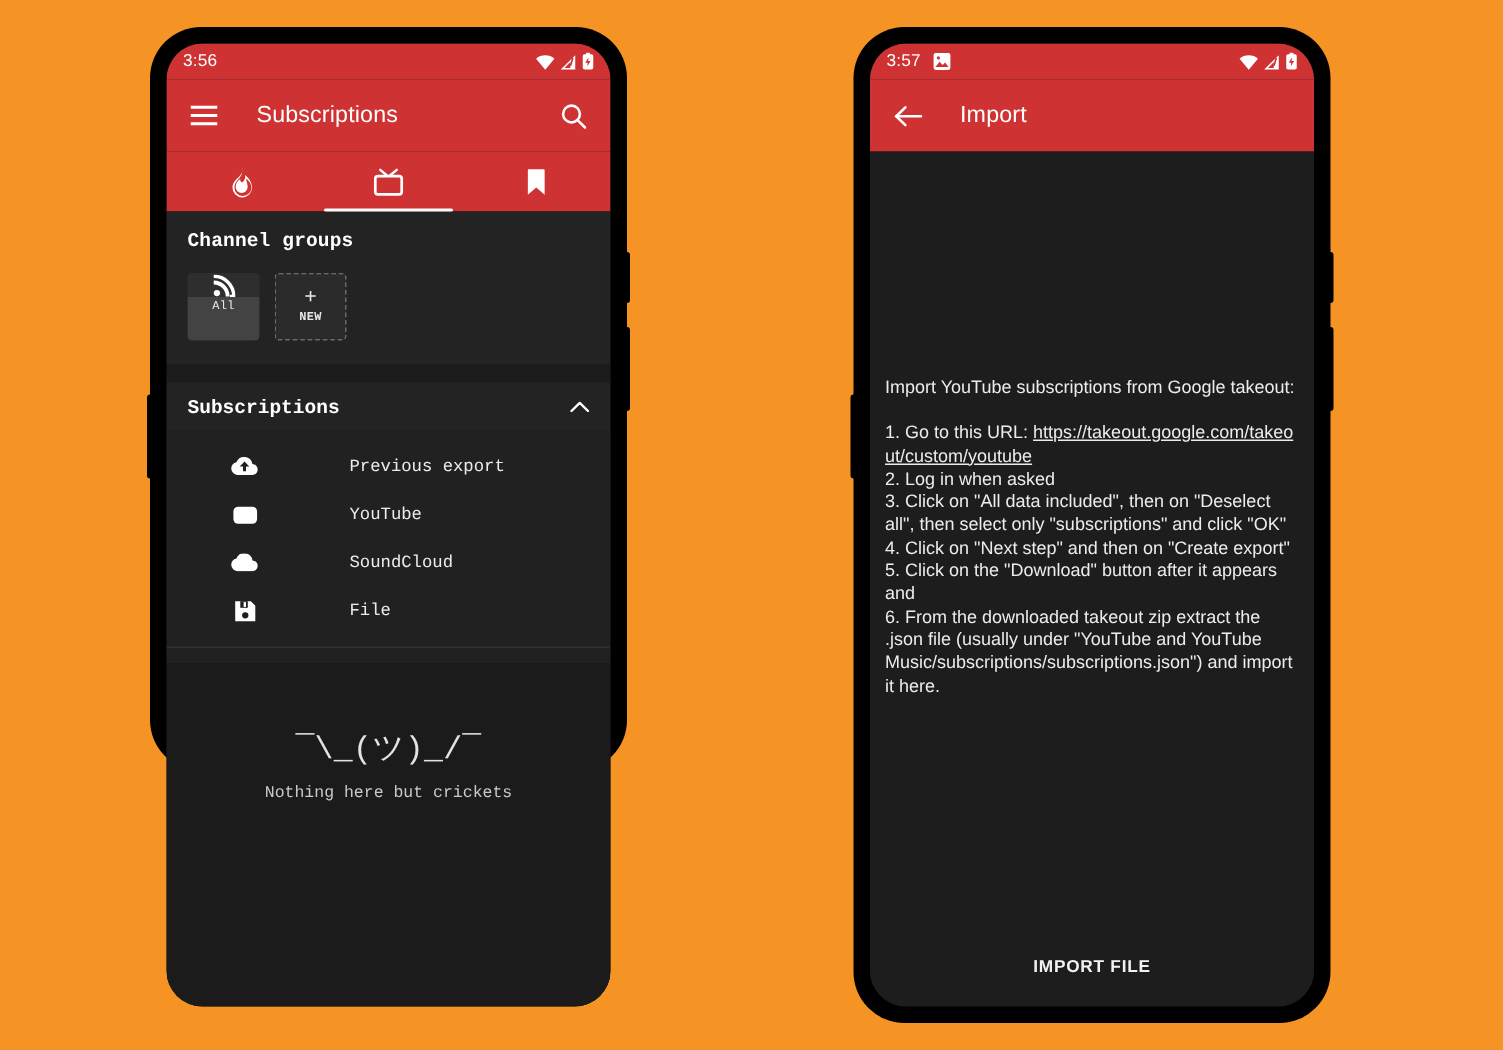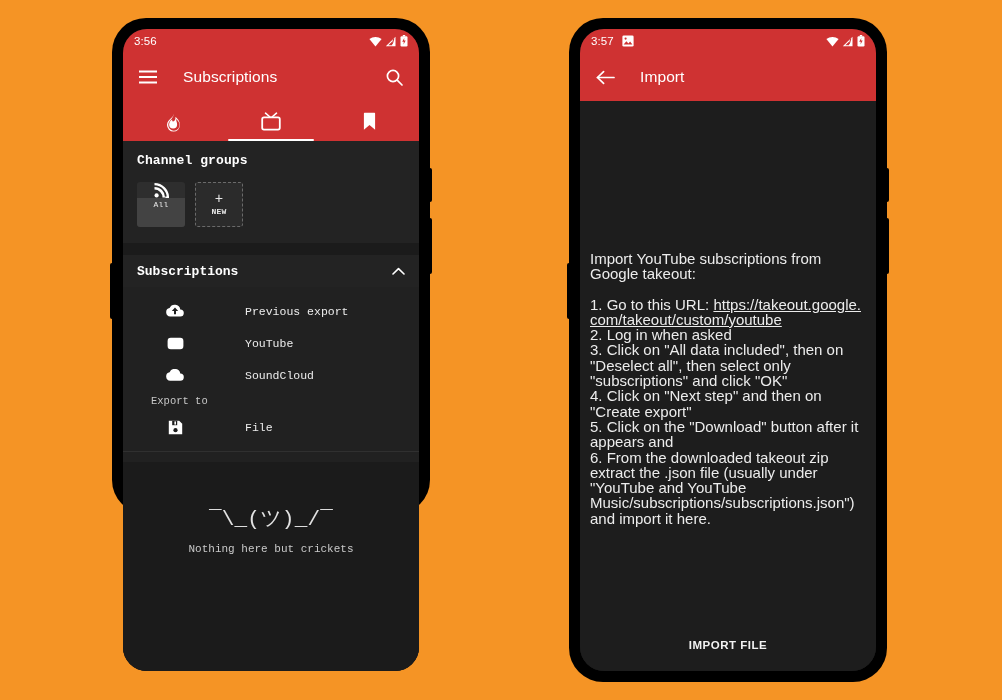--- a/index.html
+++ b/index.html
@@ -10,21 +10,21 @@
     overflow: hidden;
   }
   .stage { position: relative; width: 1002px; height: 700px; }
 
   
   .phone {
     position: absolute;
     background: #000;
     border-radius: 34px;
   }
-  .phone.left  { left: 100px; top: 18px;  width: 318px; height: 496px; margin-left: 12px; }
+  .phone.left  { left: 100px; top: 18px;  width: 318px; height: 496px; }
   .phone.right { left: 569px; top: 18px;  width: 318px; height: 664px; }
 
   .screen {
     position: absolute;
     left: 11px; top: 11px;
     width: 296px; height: 642px;
     border-radius: 24px;
     overflow: hidden;
     background: #1c1c1c;
     display: flex;
@@ -198,21 +198,21 @@
   .import-body {
     flex: 1;
     background: #1d1d1d;
     display: flex;
     flex-direction: column;
     padding: 0 10px;
   }
   .import-spacer { height: 150px; }
   .import-text {
     color: #ececec;
-    font-size: 15px;
+    font-size: 12px;
     line-height: 15.3px;
   }
   .import-text .blank { display: block; height: 15px; }
   .import-link { color: #ececec; text-decoration: underline; cursor: pointer; word-break: break-all; }
   .import-grow { flex: 1; }
   .import-file-btn {
     text-align: center;
     color: #f2f2f2;
     font-size: 11.5px;
     font-weight: 700;
@@ -347,21 +347,20 @@
 
           <div class="menu-item">
             <span class="mi-ico">
               <svg width="18" height="12" viewBox="0 0 18 12">
                   <path d="M14.3 4.6A5.6 5.6 0 0 0 3.6 3.3 4.3 4.3 0 0 0 4.2 11.8h9.9a3.6 3.6 0 0 0 0.2-7.2Z" fill="#fff"></path>
                 </svg>
             </span>
             <span class="mi-label">SoundCloud</span>
           </div>
 
-          <div class="menu-caption">Export to</div>
 
           <div class="menu-item">
             <span class="mi-ico">
               <svg width="15" height="15" viewBox="0 0 15 15">
                   <path d="M0.8 0.8h10.4L14.2 3.8V14.2H0.8Z" fill="#fff"></path>
                   <rect x="4.2" y="0.8" width="5" height="4.4" fill="#1f1f1f"></rect>
                   <rect x="6.4" y="1.4" width="1.6" height="3.2" fill="#fff"></rect>
                   <circle cx="7.5" cy="10.2" r="2.1" fill="#1f1f1f"></circle>
                 </svg>
             </span>

